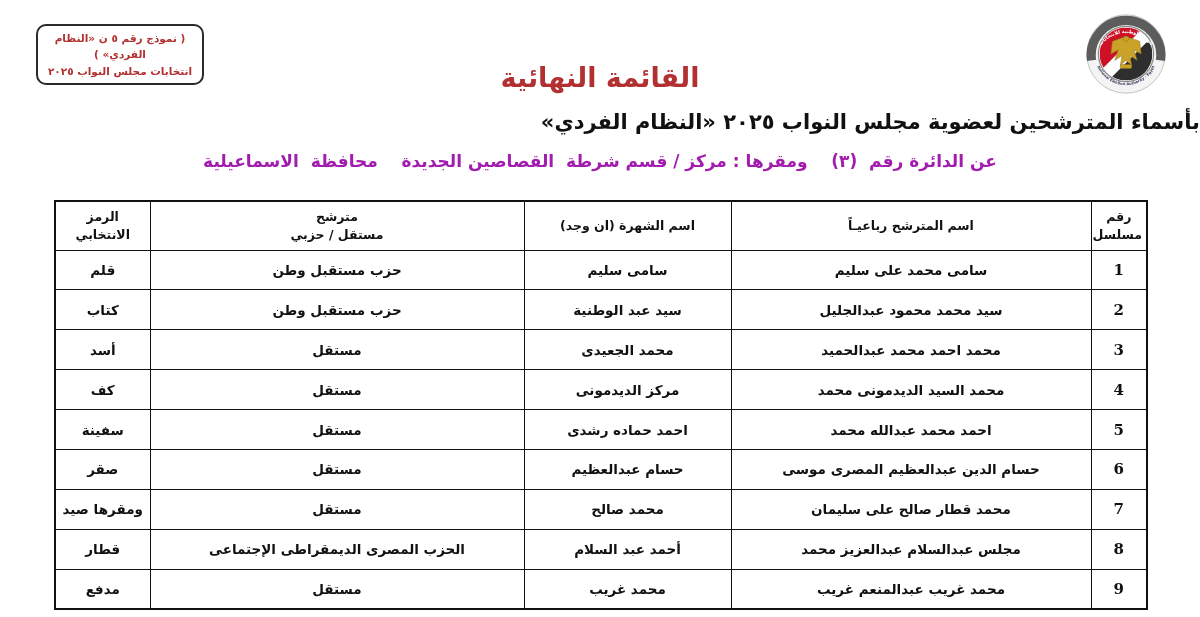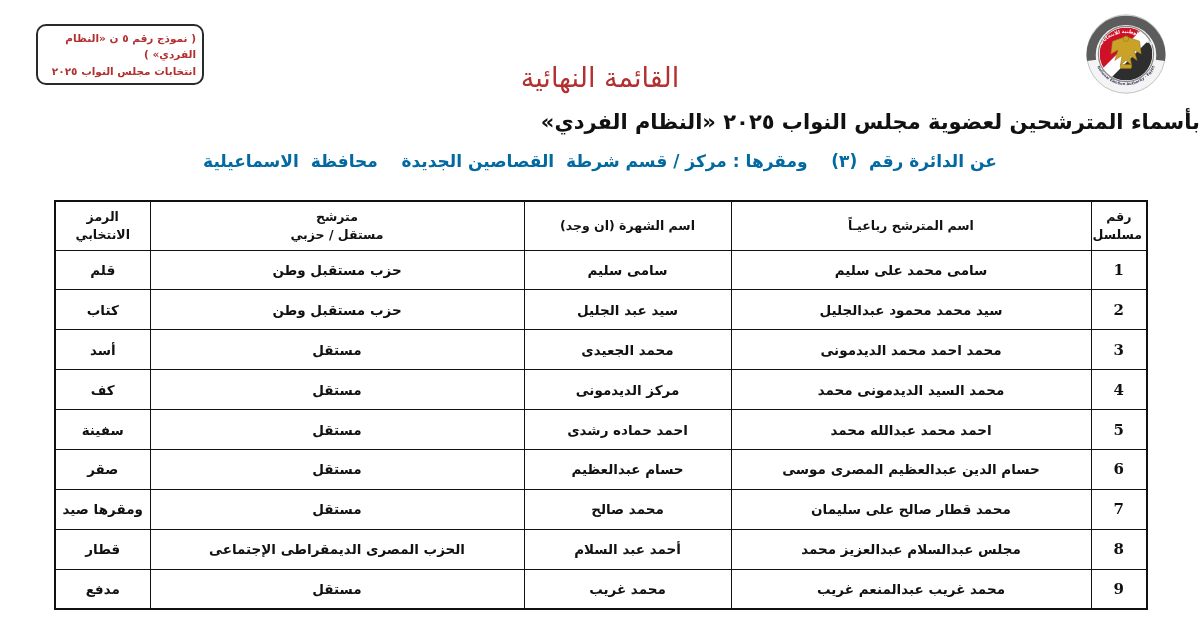--- a/index.html
+++ b/index.html
@@ -12,37 +12,37 @@
     background:#ffffff;
     font-family:"DejaVu Sans", sans-serif;
     color:var(--ink);
     position:relative;
     overflow:hidden;
   }
   
   .form-box{
     position:absolute;left:36px;top:24px;width:168px;
     border:2px solid #2a2a2a;border-radius:10px;
-    padding:4px 6px;direction:rtl;
+    padding:4px 6px;text-align:center;direction:rtl;
     color:var(--red);font-weight:bold;font-size:10.5px;line-height:1.55;
   }
   
   .logo-wrap{position:absolute;left:1086px;top:14px;width:80px;height:80px;}
   
   .page-title{
     position:absolute;top:62px;left:0;width:100%;text-align:center;
-    color:var(--red);font-weight:normal;font-size:27px;direction:rtl;
+    color:var(--red);font-weight:bold;font-size:27px;direction:rtl;
   }
   .page-subtitle{
     position:absolute;top:110px;left:0;width:100%;text-align:right;
     font-weight:bold;font-size:21px;direction:rtl;color:#111;
   }
   .district-line{
     position:absolute;top:151px;left:0;width:100%;text-align:center;
-    font-weight:bold;font-size:17px;direction:rtl;color:#0369a1;white-space:pre;
+    font-weight:bold;font-size:17px;direction:rtl;color:#a21caf;white-space:pre;
   }
   
   .table-wrap{position:absolute;left:54px;top:200px;}
   table.cand{
     border-collapse:collapse;table-layout:fixed;direction:rtl;
     border:2.5px solid #111;width:1092px;
   }
   table.cand th, table.cand td{
     border:1.5px solid #111;
     text-align:center;vertical-align:middle;
@@ -122,27 +122,27 @@
         <tr>
           <td class="col-serial">1</td>
           <td class="col-full-name">سامى محمد على سليم</td>
           <td class="col-known-as">سامى سليم</td>
           <td class="col-affiliation">حزب مستقبل وطن</td>
           <td class="col-symbol">قلم</td>
         </tr>
         <tr>
           <td class="col-serial">2</td>
           <td class="col-full-name">سيد محمد محمود عبدالجليل</td>
-          <td class="col-known-as">سيد عبد الجليل</td>
+          <td class="col-known-as">سيد عبد الوطنية</td>
           <td class="col-affiliation">حزب مستقبل وطن</td>
           <td class="col-symbol">كتاب</td>
         </tr>
         <tr>
           <td class="col-serial">3</td>
-          <td class="col-full-name">محمد احمد محمد الديدمونى</td>
+          <td class="col-full-name">محمد احمد محمد عبدالحميد</td>
           <td class="col-known-as">محمد الجعيدى</td>
           <td class="col-affiliation">مستقل</td>
           <td class="col-symbol">أسد</td>
         </tr>
         <tr>
           <td class="col-serial">4</td>
           <td class="col-full-name">محمد السيد الديدمونى محمد</td>
           <td class="col-known-as">مركز الديدمونى</td>
           <td class="col-affiliation">مستقل</td>
           <td class="col-symbol">كف</td>

